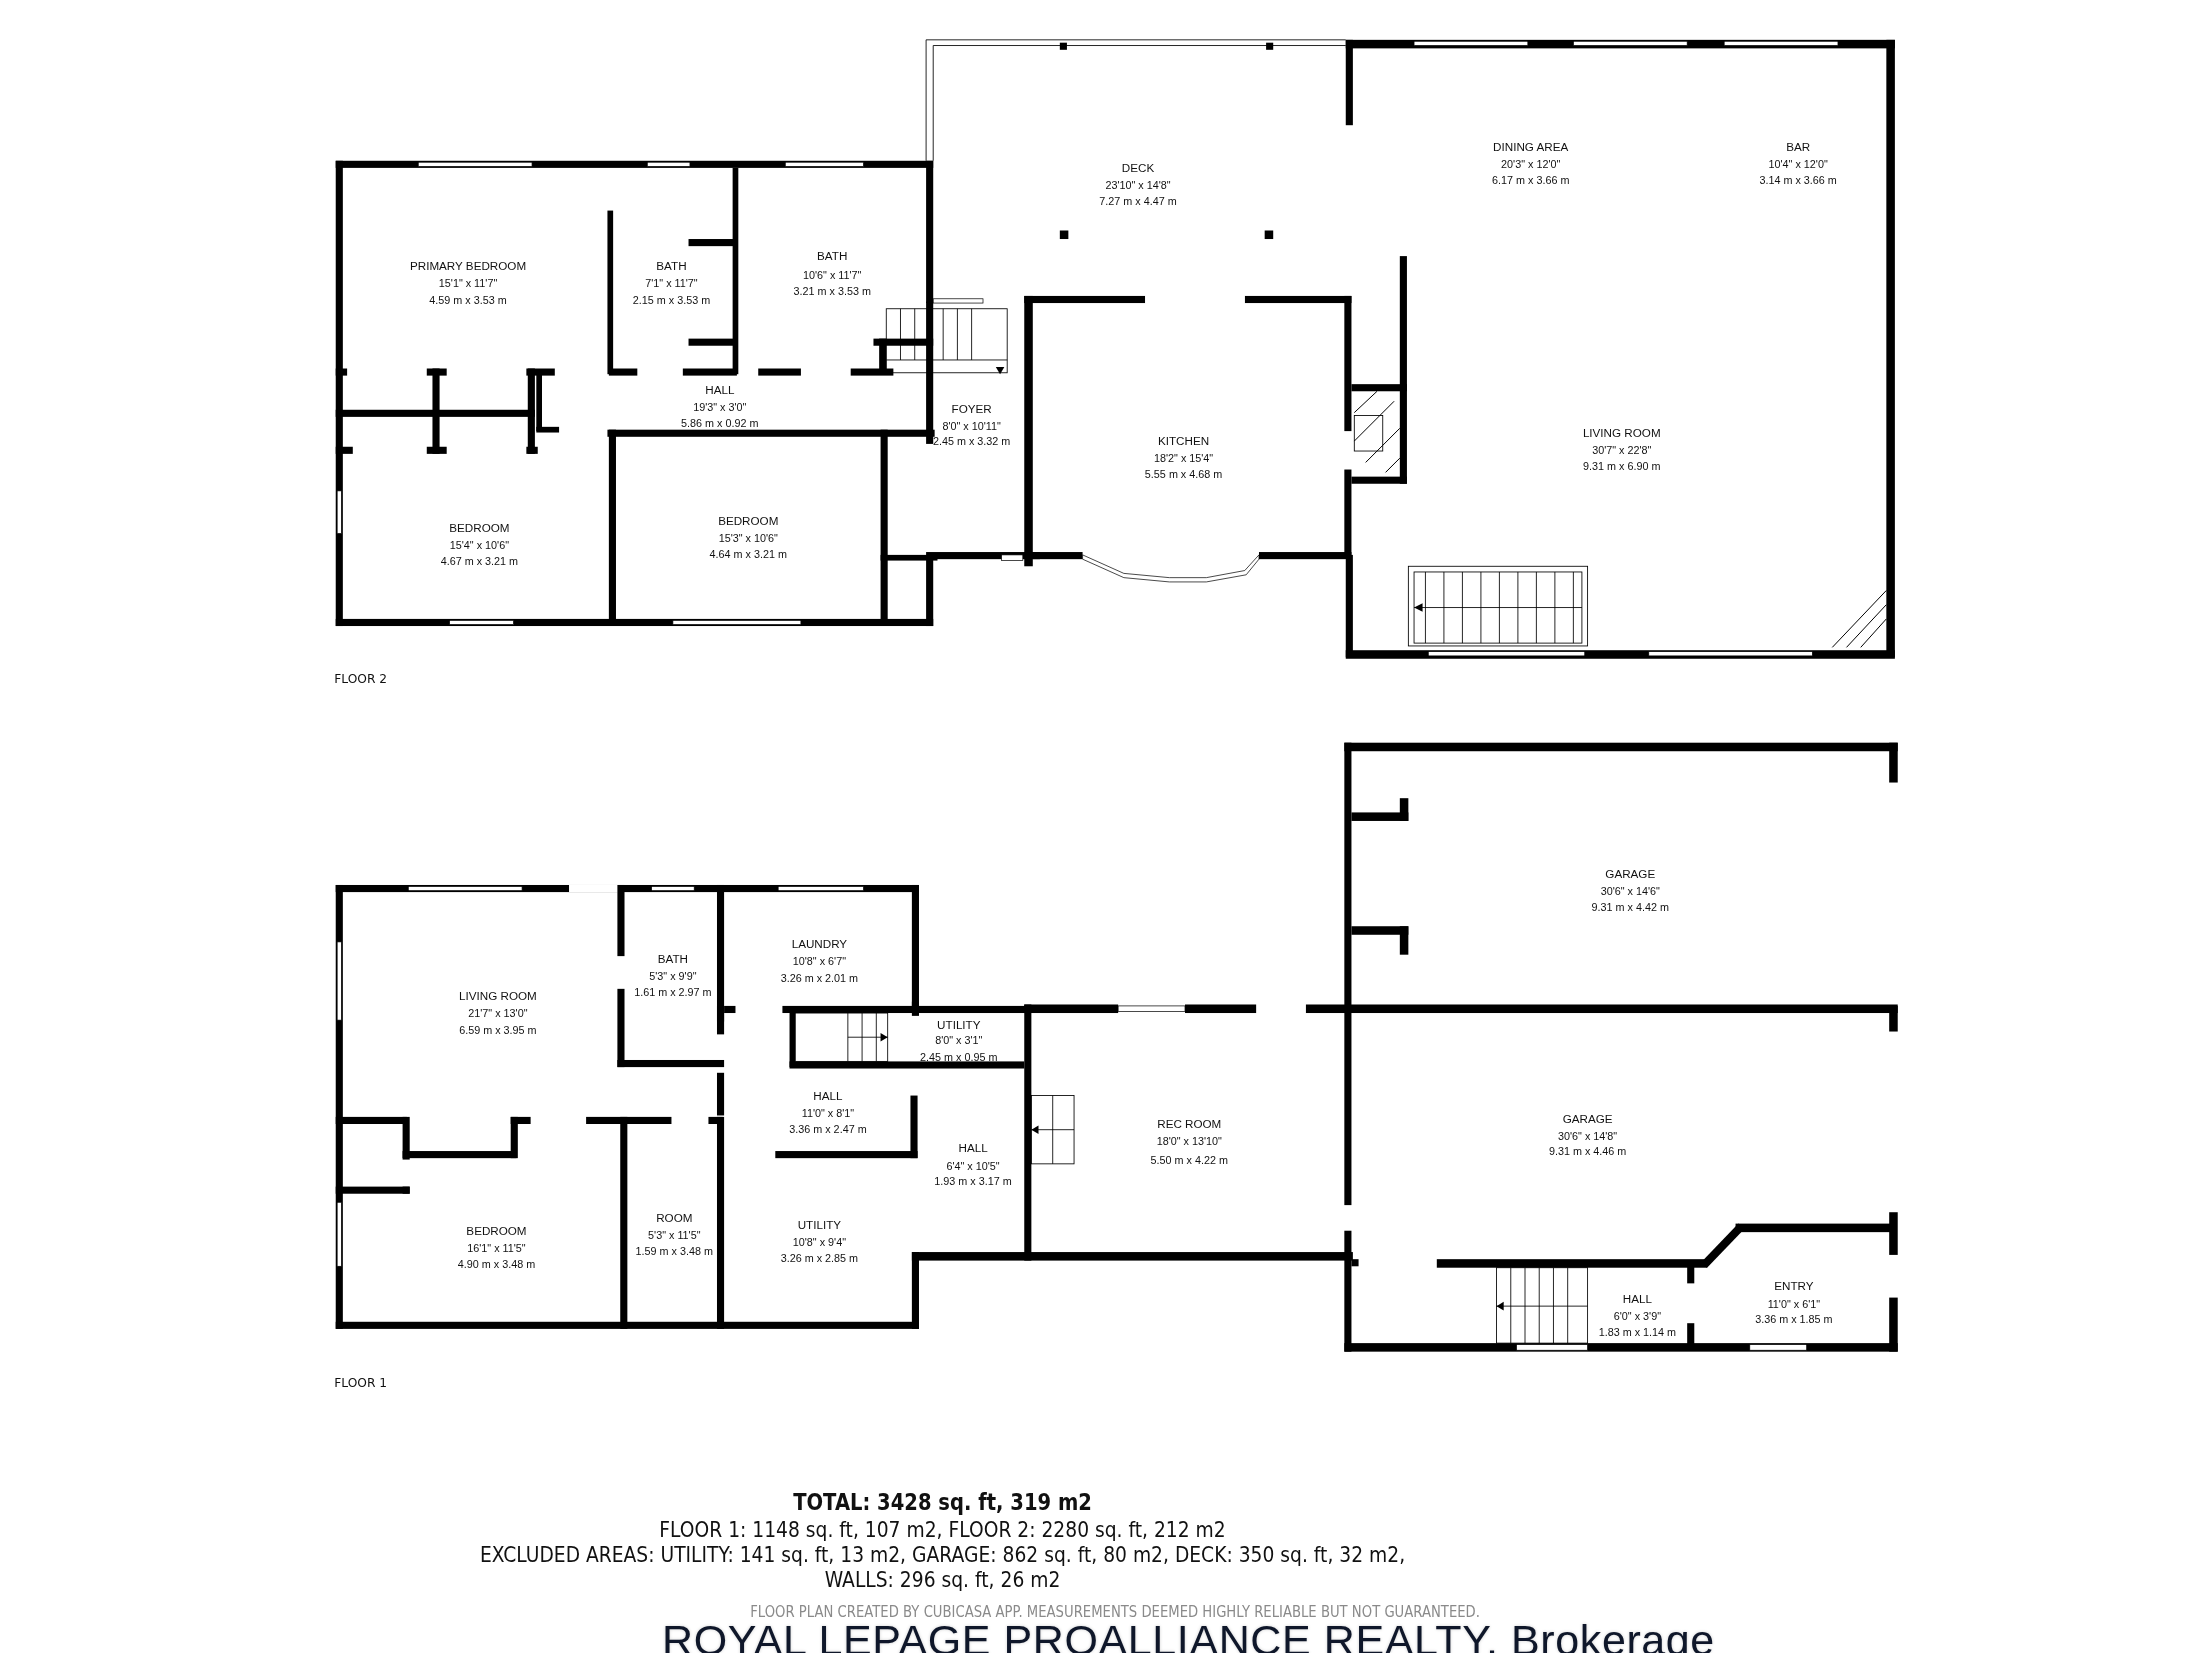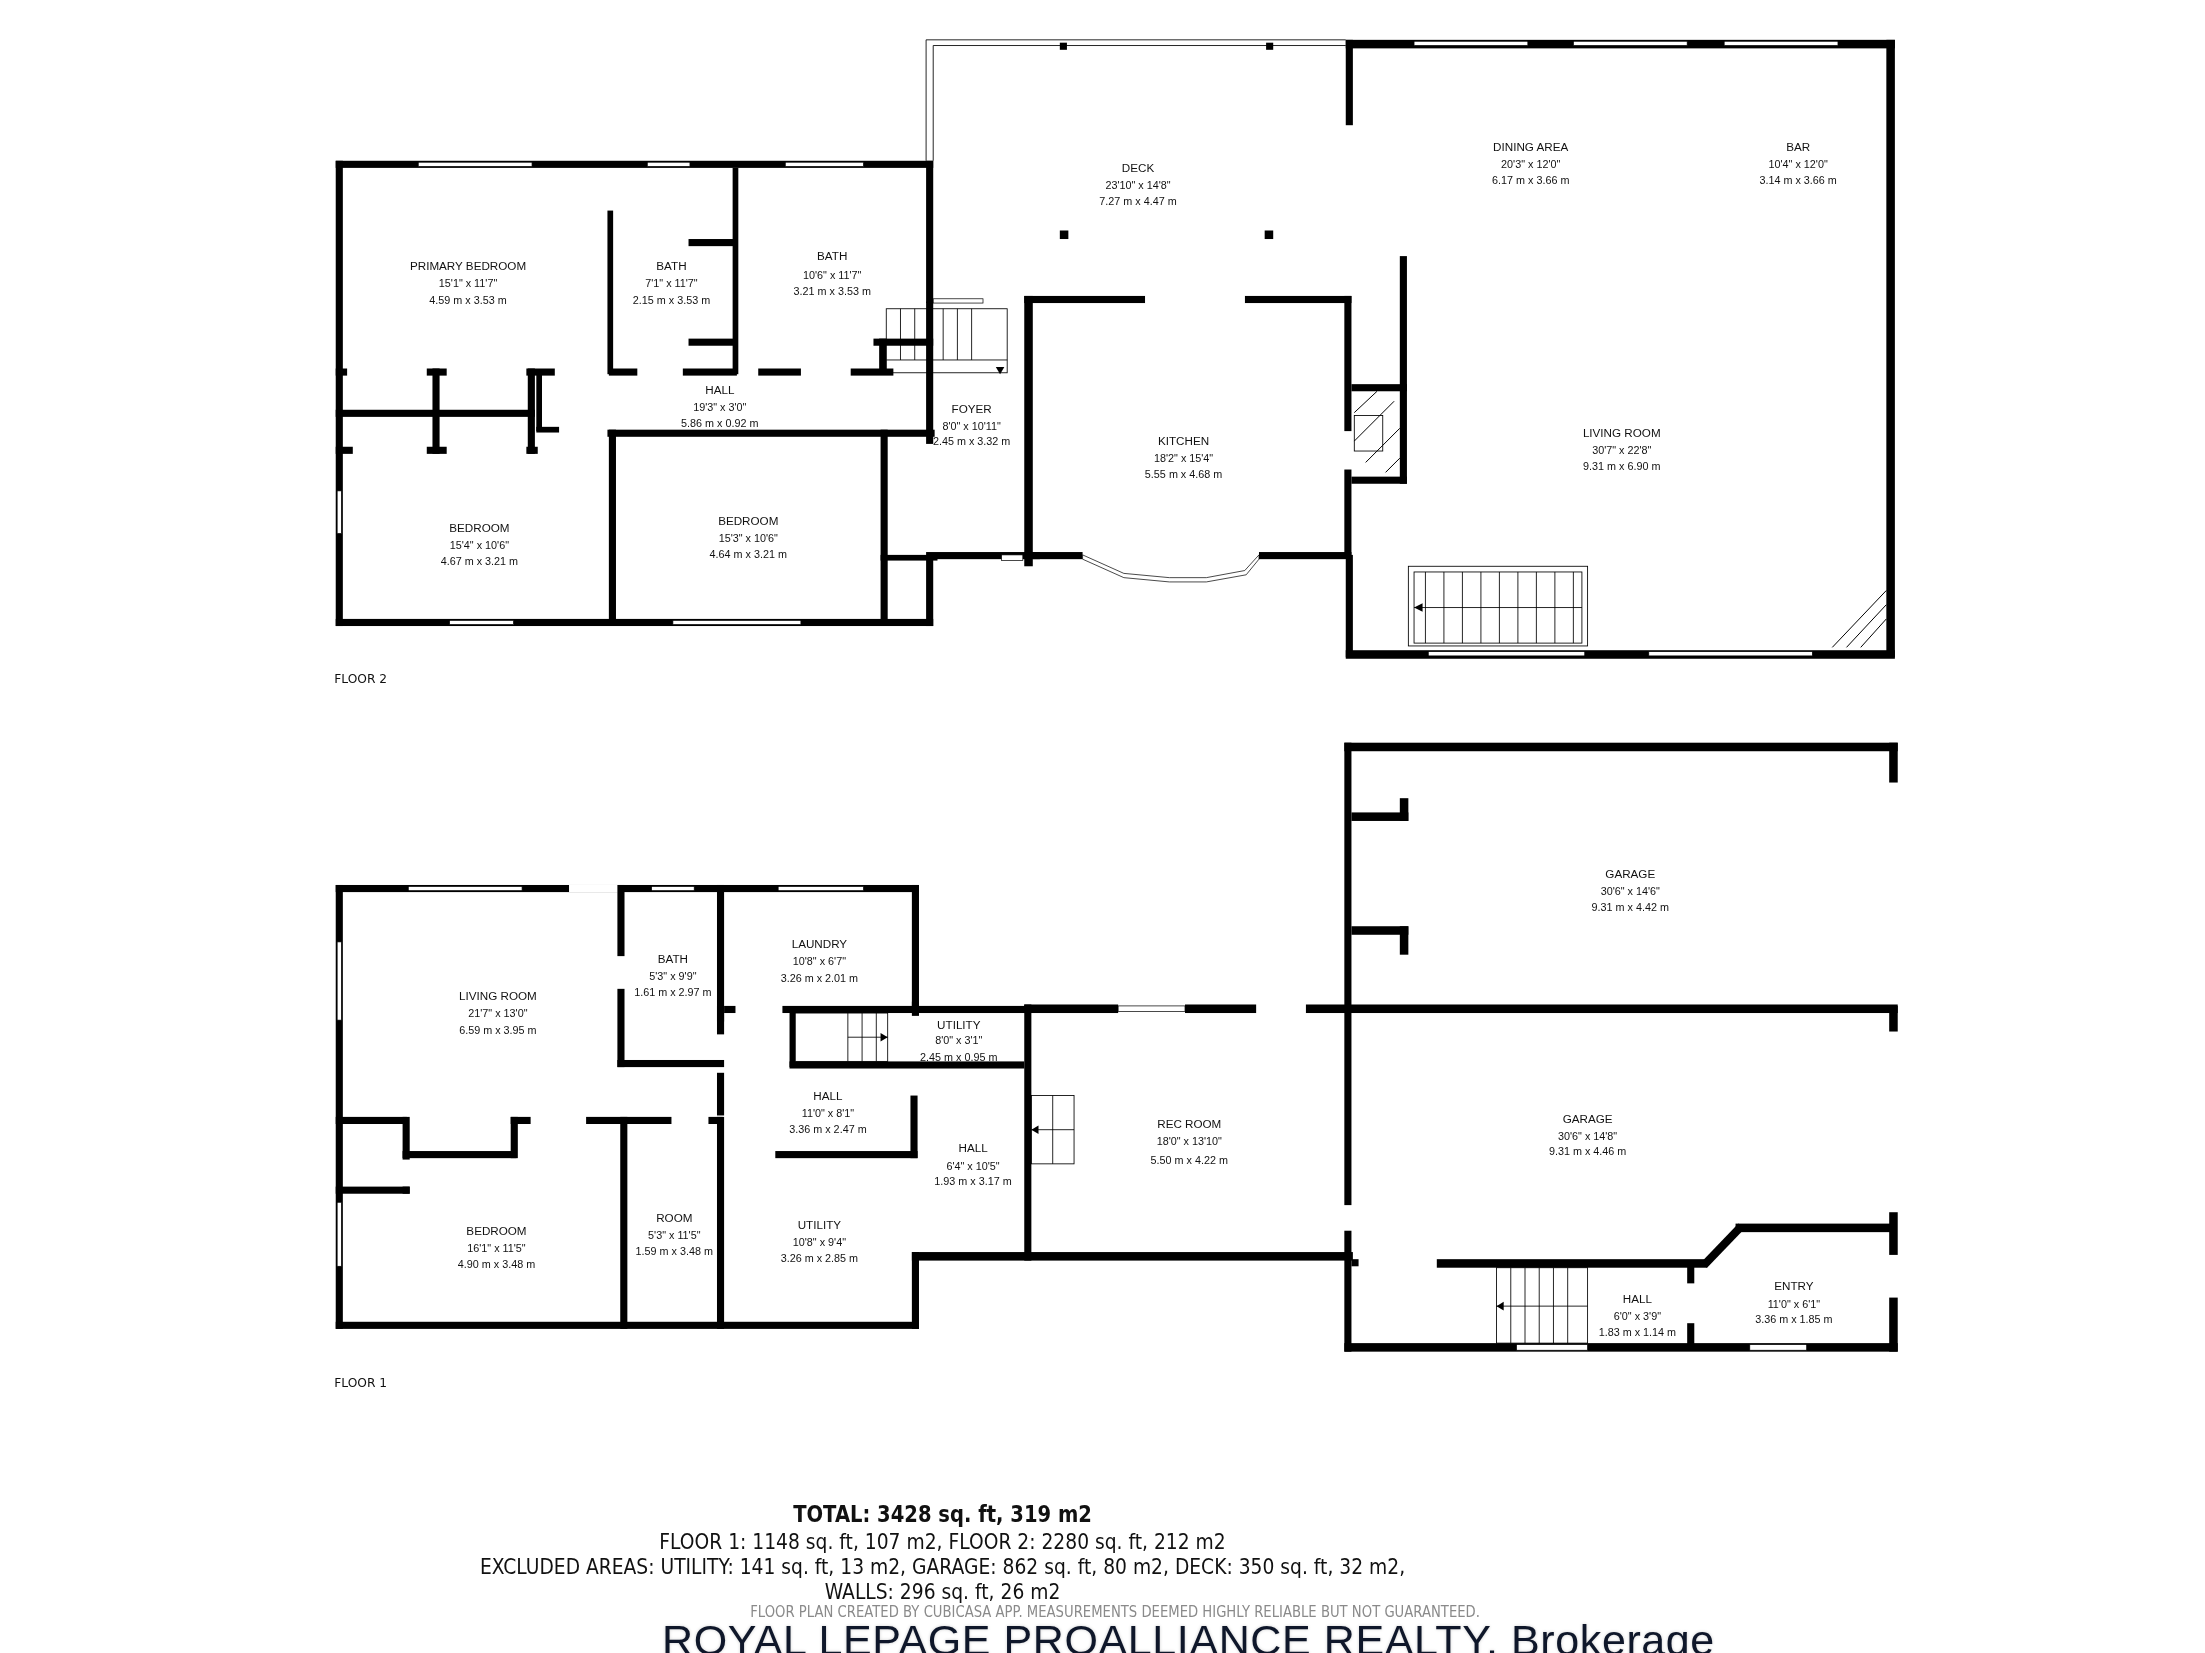--- a/index.html
+++ b/index.html
@@ -9,21 +9,21 @@
   .thin { stroke:#000; stroke-width:0.6; fill:none; }
   .win { fill:#ffffff; stroke:#000; stroke-width:0.5; }
   .open { fill:#ffffff; }
   .room-name, .room-imp, .room-met { font-family:"Liberation Sans", sans-serif; fill:#111; text-anchor:middle; }
   .room-name { font-size:8.2px; }
   .room-imp { font-size:7.6px; }
   .room-met { font-size:7.6px; }
   .floor-label { font-family:"DejaVu Sans", sans-serif; font-size:8.6px; fill:#111; }
   .marker { fill:#000; }
   .hatch { stroke:#000; stroke-width:0.7; }
-  #footer { position:absolute; left:0; top:1489px; width:1885px; text-align:center; color:#111;margin-top:12px; }
+  #footer { position:absolute; left:0; top:1489px; width:1885px; text-align:center; color:#111; }
   #footer .total { font-family:"DejaVu Sans", sans-serif; font-weight:bold; font-size:23px; line-height:27.6px; transform:scaleX(0.85); }
   #footer .line { font-family:"DejaVu Sans", sans-serif; font-size:22px; line-height:25px; transform:scaleX(0.85); }
   #watermark { position:absolute; left:662px; top:1588px; width:882px; height:50px; text-align:center; }
   #watermark .brand { font-family:"Liberation Sans", sans-serif; font-size:43px; color:#0f172a; letter-spacing:0.6px; white-space:nowrap; text-shadow:0 0 3.3px #cfcfcf;margin-top:28px; }
   #watermark .disclaimer { position:absolute; left:0; top:13.8px; width:882px; font-family:"DejaVu Sans", sans-serif; font-size:16.5px; color:#8a8a8a; transform:scaleX(0.8); white-space:nowrap; }
 </style>
 </head>
 <body>
 
 <svg id="plan" viewBox="0 0 1550 1162.5" preserveAspectRatio="none" xmlns="http://www.w3.org/2000/svg">

